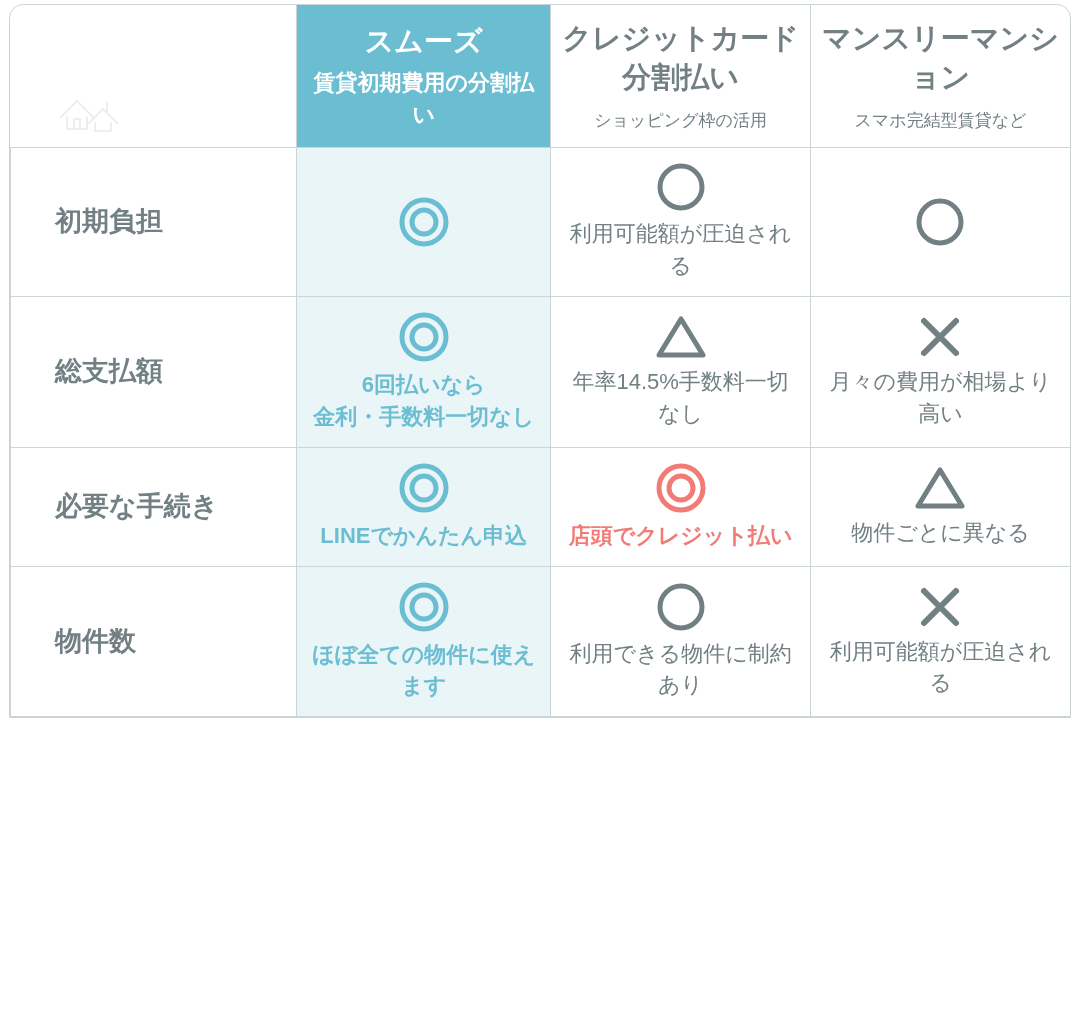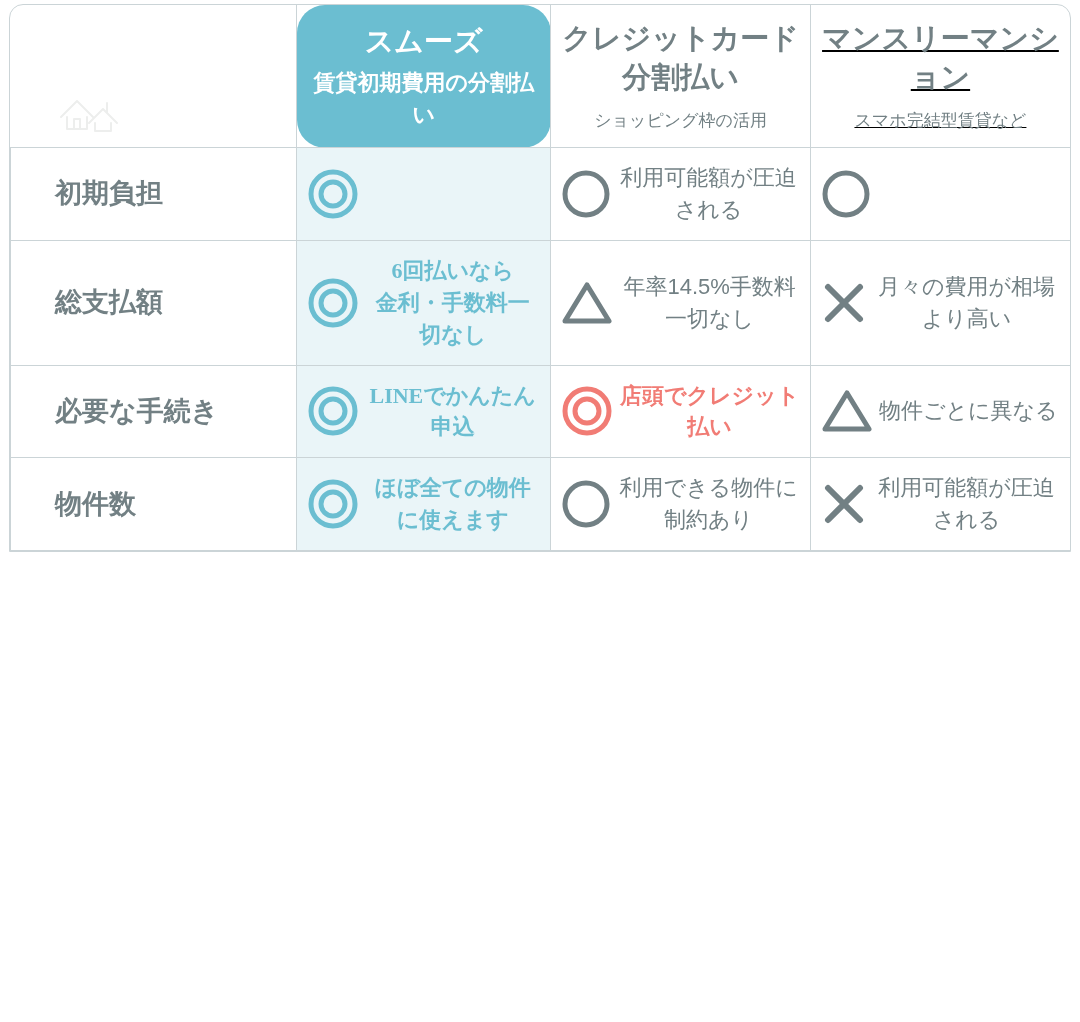--- a/index.html
+++ b/index.html
@@ -15,36 +15,36 @@
   table{width:100%;border-collapse:collapse;table-layout:fixed;}
   col.c0{width:27%;}
   col.c1{width:24%;}
   col.c2{width:24.5%;}
   col.c3{width:24.5%;}
   th,td{border:1px solid var(--gray-line);padding:14px 10px;text-align:center;vertical-align:middle;}
   th:first-child,td:first-child{text-align:left;padding-left:44px;}
   
   tr.head th{border-top:none;}
   th.corner{border-left:none;border-top:none;vertical-align:bottom;text-align:left;}
-  th.hl{background:var(--teal);color:#fff;border-top:none;border-radius:28px;}
+  th.hl{background:var(--teal);color:#fff;border-top:none;}
   th.hl .ttl{font-size:29px;font-weight:700;line-height:1.35;display:block;margin-bottom:6px;}
   th.hl .sub{font-size:22px;font-weight:700;display:block;line-height:1.45;}
   th.h2 .ttl,th.h3 .ttl{font-size:29px;font-weight:700;color:var(--gray);line-height:1.35;display:block;margin-bottom:12px;}
   th.h2 .sub,th.h3 .sub{font-size:17px;font-weight:400;color:var(--gray);display:block;line-height:1.4;}
-  th.h3{border-right:none;text-decoration:underline;}
+  th.h3{border-right:none;}
   
   td.rh{font-size:27px;font-weight:700;color:var(--gray);line-height:1.45;}
   
   td.hlc{background:var(--teal-light);color:var(--teal);}
   
   td.last{border-right:none;}
   
-  .cell{display:flex;flex-direction:row;align-items:center;gap:6px;}
+  .cell{display:flex;flex-direction:column;align-items:center;gap:6px;}
   .note{font-size:22px;line-height:1.45;color:var(--gray);}
-  td.hlc .note{color:var(--teal);font-weight:600;font-family:Liberation Serif, serif;}
+  td.hlc .note{color:var(--teal);font-weight:600;}
   .note.salmon{color:var(--salmon);font-weight:600;}
   
   .sym{display:inline-block;}
   .sym svg{display:block;}
   .dbl .outer{fill:none;stroke-width:5;}
   .dbl .inner{fill:none;stroke-width:5;}
   .sgl circle{fill:none;stroke:var(--gray);stroke-width:5;}
   .tri polygon{fill:none;stroke:var(--gray);stroke-width:5;stroke-linejoin:round;}
   .cross line{stroke:var(--gray);stroke-width:6;stroke-linecap:round;}
   

